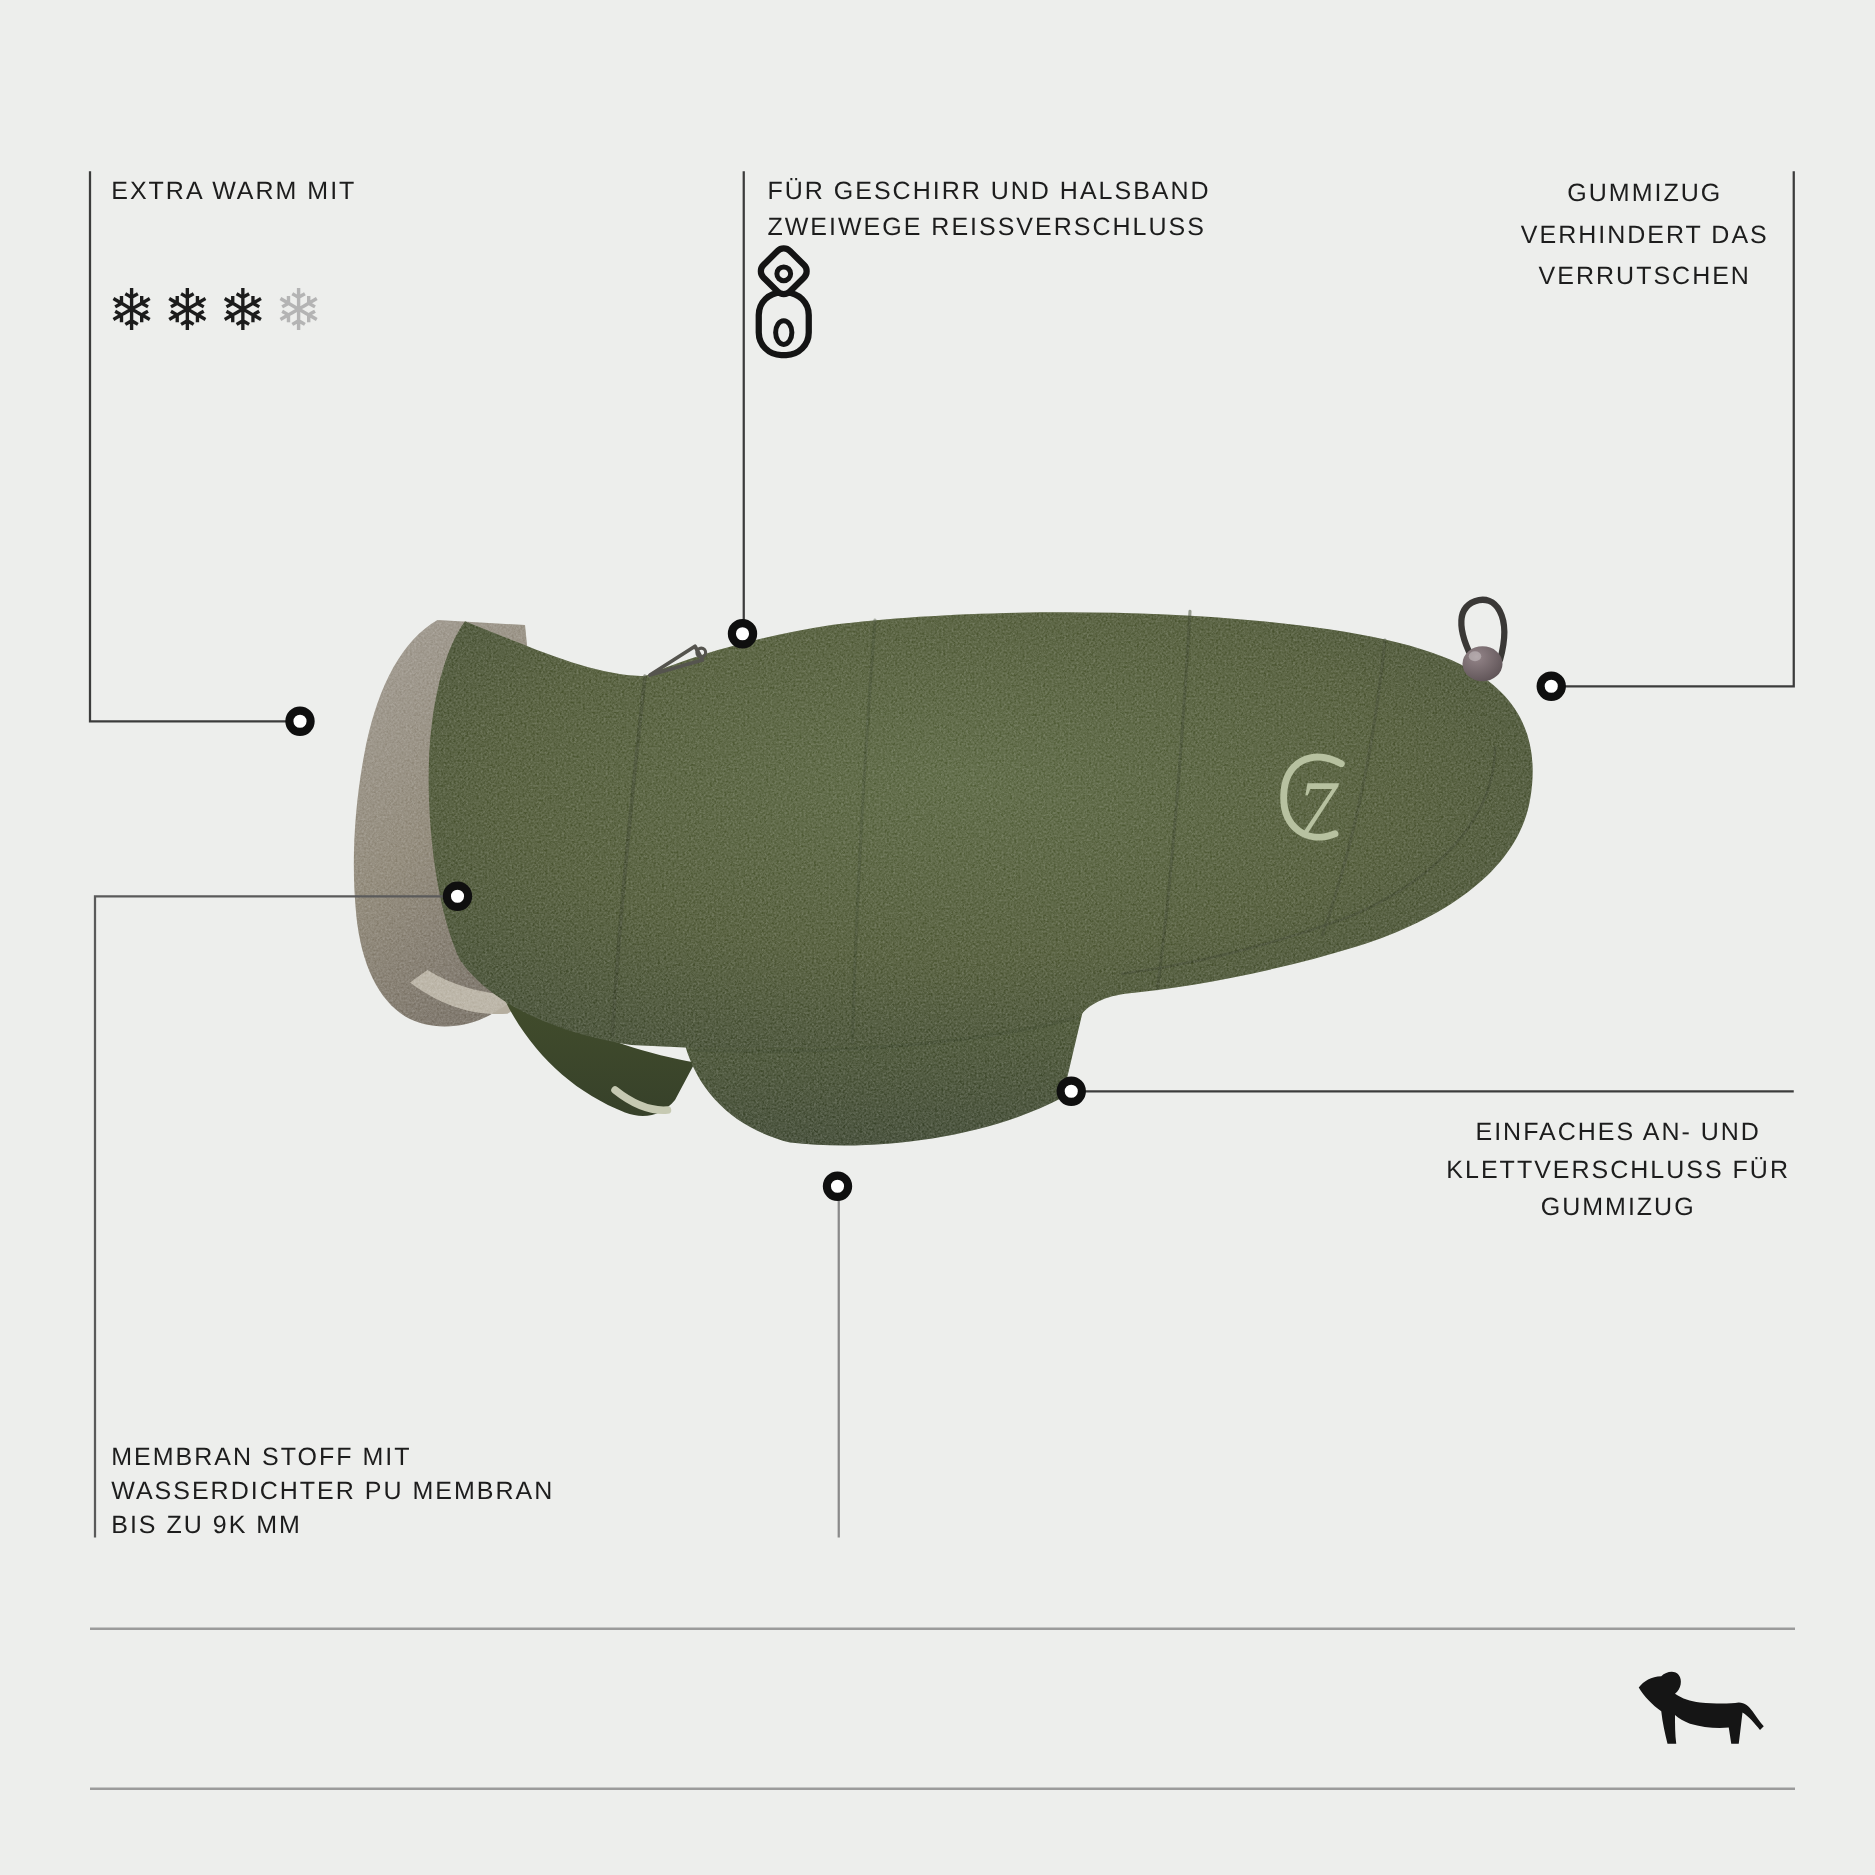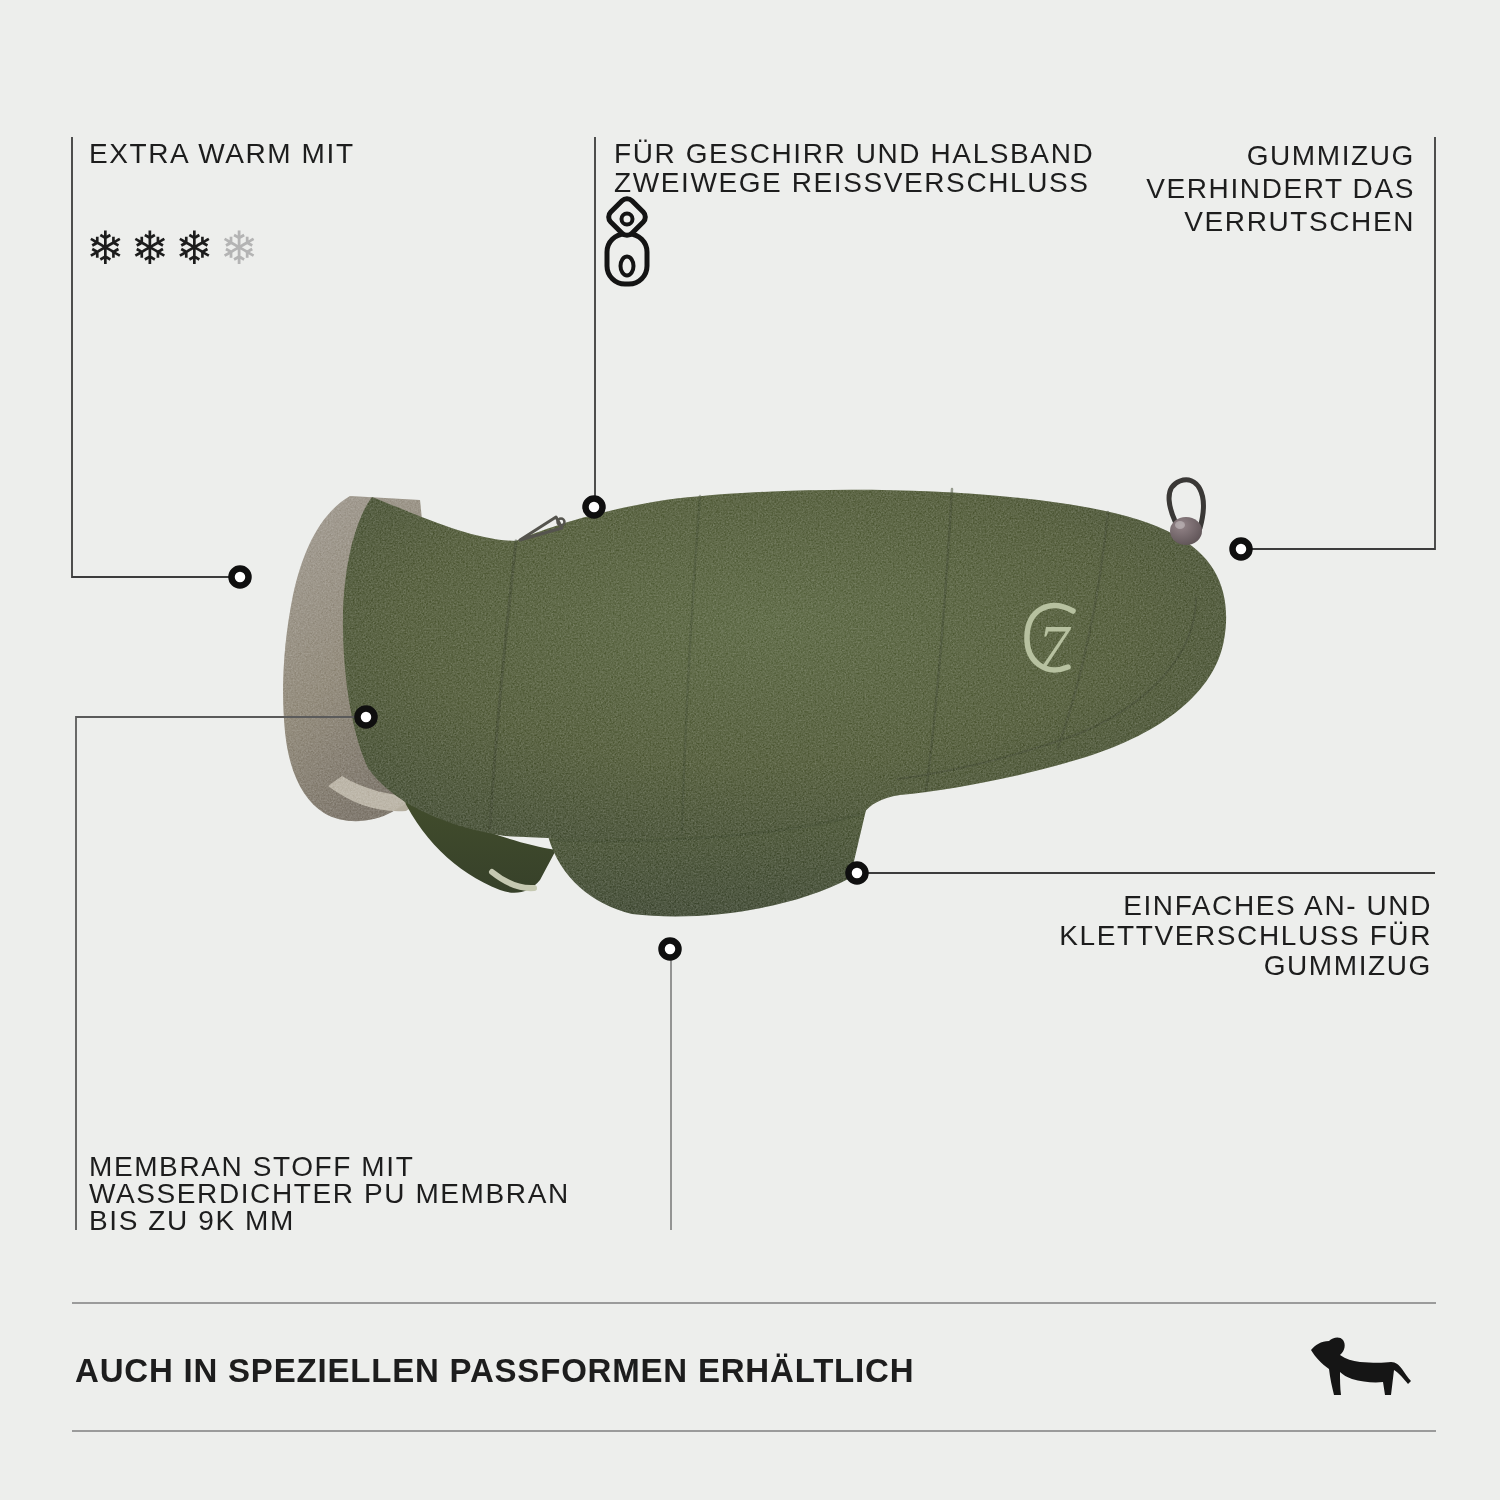--- a/index.html
+++ b/index.html
@@ -3,23 +3,23 @@
 <meta charset="utf-8">
 <style>
   html,body{margin:0;padding:0;}
   .stage{
     position:relative;width:1500px;height:1500px;
     background:#edeeec;overflow:hidden;
     font-family:"Liberation Sans",sans-serif;
     color:#1d1d1d;
   }
   .art{position:absolute;left:0;top:0;width:1500px;height:1500px;}
-  .callout{position:absolute;font-size:28px;letter-spacing:1.6px;line-height:29px;white-space:nowrap;}
+  .callout{position:absolute;font-size:20px;letter-spacing:1.6px;line-height:29px;white-space:nowrap;}
   .callout .ln{display:block;}
-  .align-right{text-align:right;}
+  .align-right{text-align:center;}
   .co-elastic{line-height:33px;}
   .co-velcro{line-height:30px;}
   .co-fabric{line-height:27px;}
   .co-belly{line-height:28px;}
   .flakes{position:absolute;left:86px;top:222px;font-family:"DejaVu Sans",sans-serif;font-size:46px;letter-spacing:6px;line-height:52px;}
   .flake{color:#1c1c1c;}
   .flake.dim{color:#b4b4b4;}
   .divider{position:absolute;left:72px;width:1364px;height:2px;background:#9b9b9b;}
   .divider.top{top:1302px;}
   .divider.bottom{top:1430px;}
@@ -183,16 +183,15 @@
   </div>
 
   <div class="callout co-fabric" style="left:89px;top:1153px;">
     <span class="ln">MEMBRAN STOFF MIT</span>
     <span class="ln">WASSERDICHTER PU MEMBRAN</span>
     <span class="ln">BIS ZU 9K MM</span>
   </div>
 
 
   <div class="divider top"></div>
-  <div class="footer-heading">AUCH IN SPEZIELLEN PASSFORMEN ERHÄLTLICH</div>
   <div class="divider bottom"></div>
 
 </div>
 
 </body></html>

